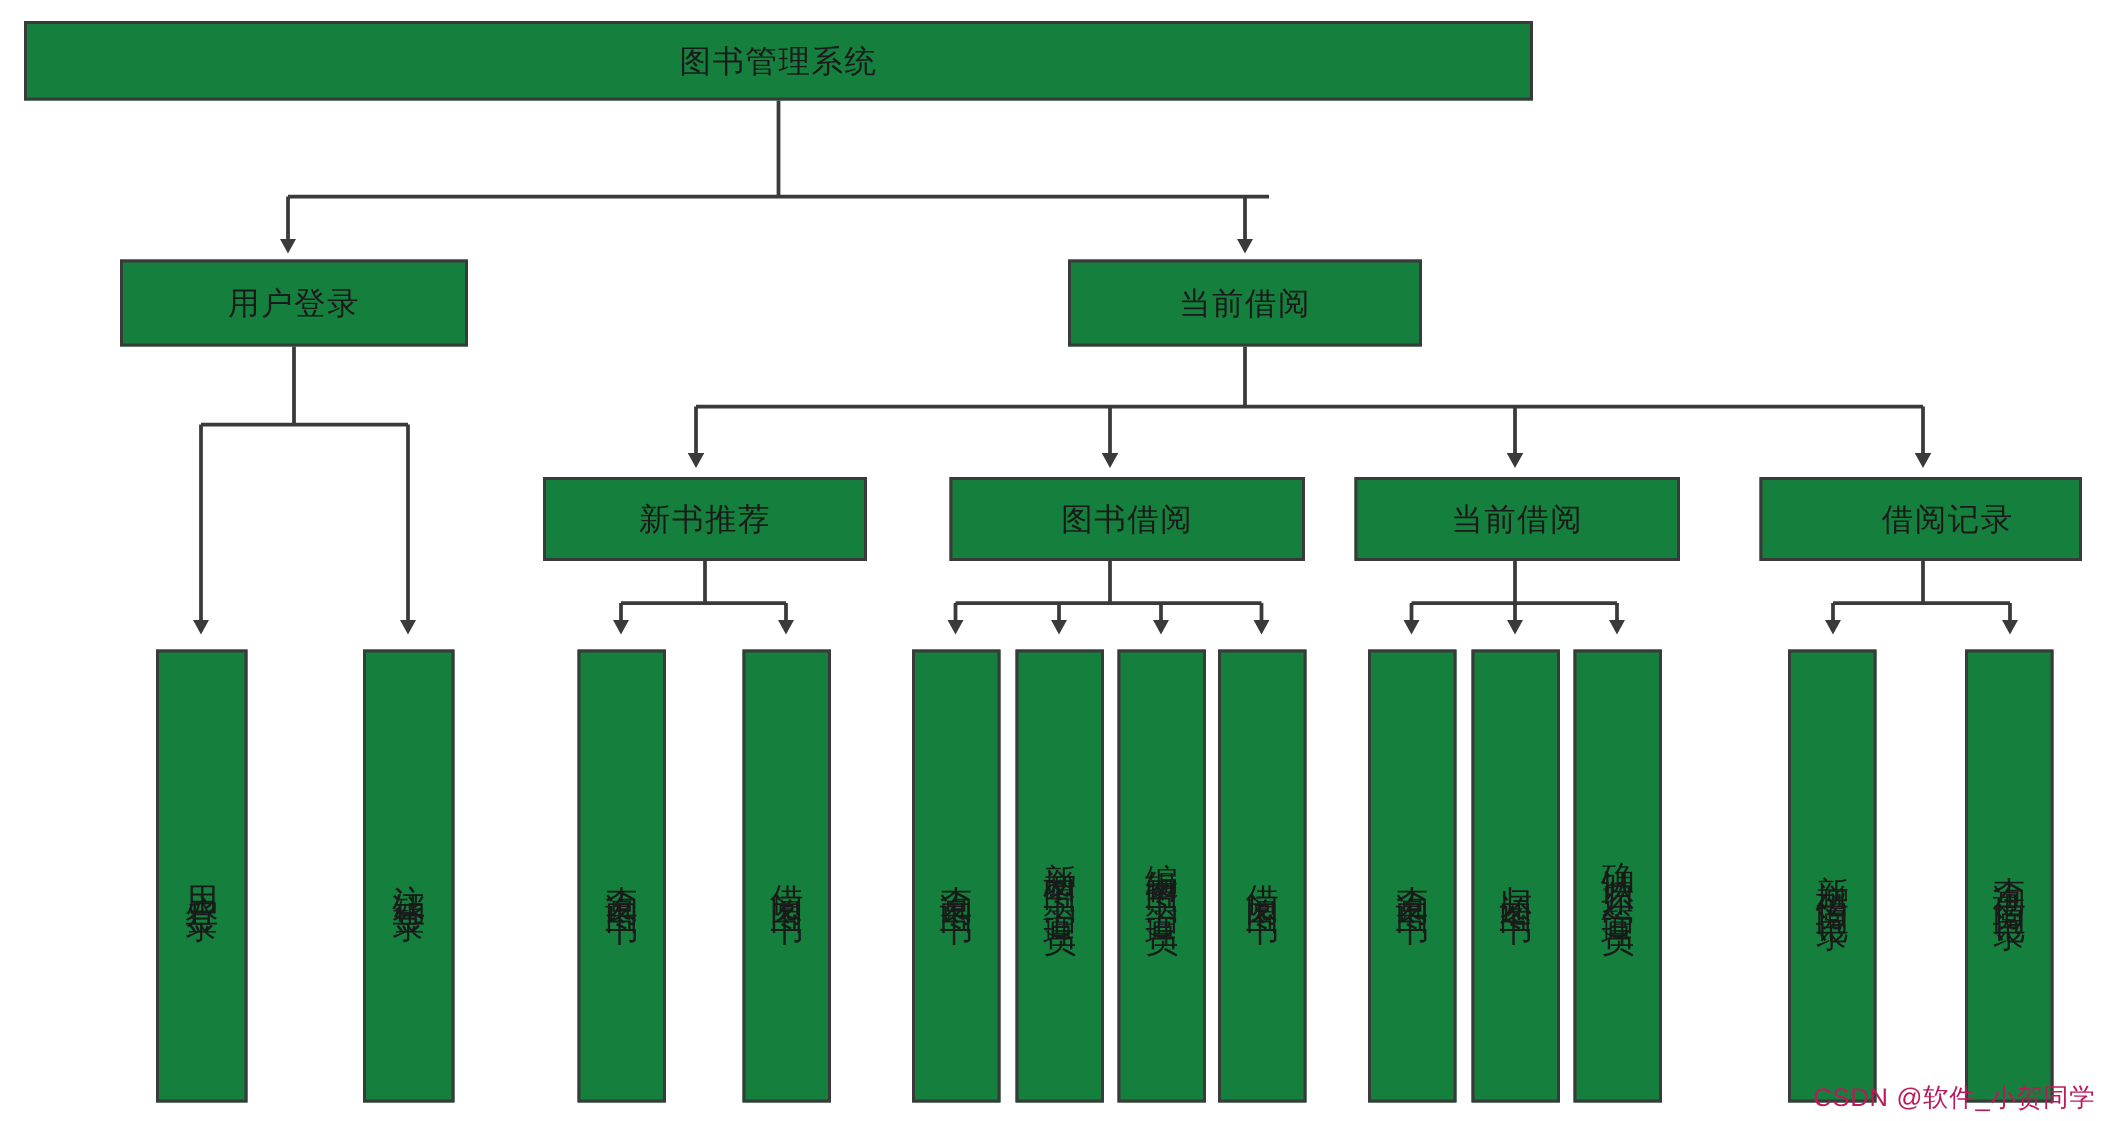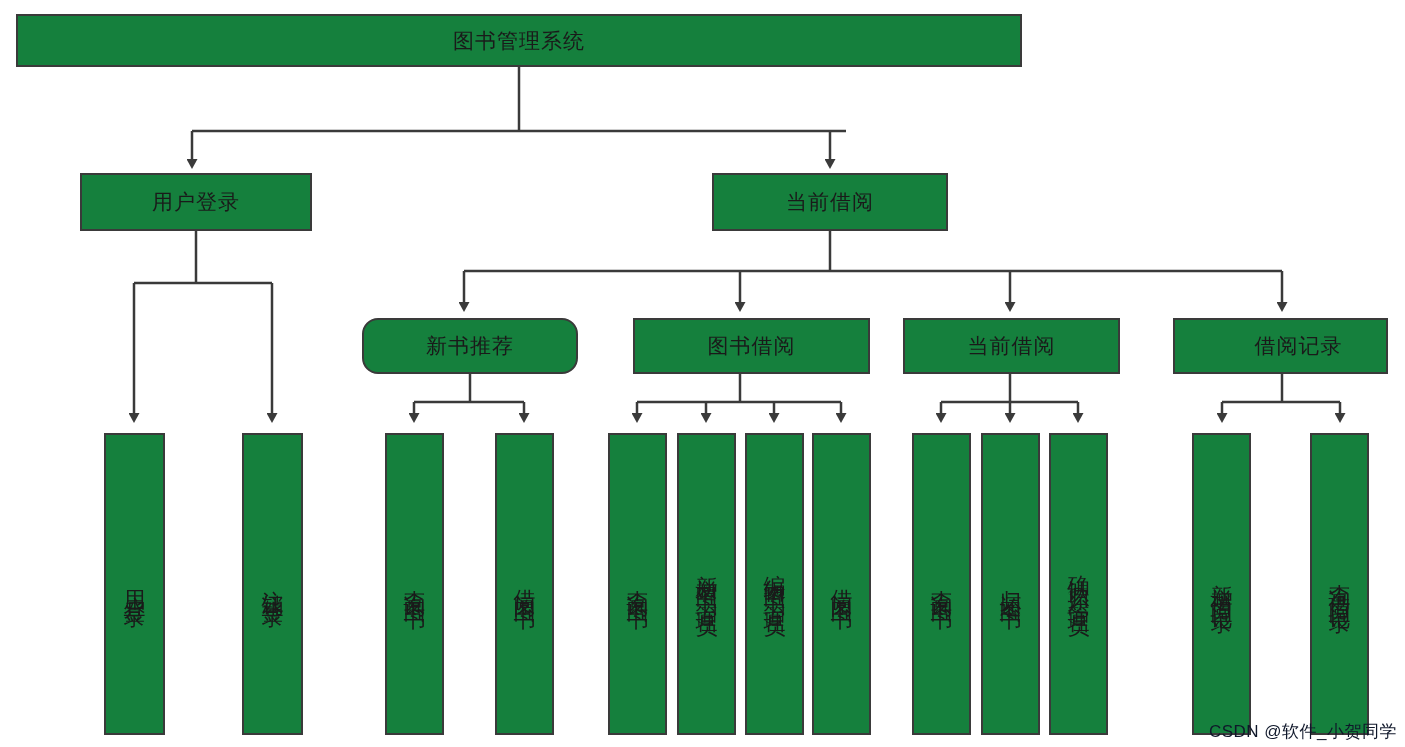--- a/index.html
+++ b/index.html
@@ -29,21 +29,21 @@
   .node.vert .vlabel{
     writing-mode:vertical-rl;
     text-orientation:upright;
     white-space:nowrap;
   }
   #edges{position:absolute;left:0;top:0;width:1405px;height:747px;pointer-events:none;}
   .watermark{
     position:absolute;
     right:8px;bottom:4px;
     font-size:17px;
-    color:#0f172a;
+    color:#be185d;
     letter-spacing:0.5px;
     white-space:nowrap;
   }
 </style>
 </head>
 <body>
 
 <div id="diagram">
 
   <svg id="edges" viewBox="0 0 1405 747" width="1405" height="747">
@@ -100,21 +100,21 @@
     <span>图书管理系统</span>
   </div>
 
   <div class="node horiz" style="left:80px;top:173px;width:232px;height:58px;">
     <span>用户登录</span>
   </div>
   <div class="node horiz" style="left:712px;top:173px;width:236px;height:58px;">
     <span>当前借阅</span>
   </div>
 
-  <div class="node horiz" style="left:362px;top:318px;width:216px;height:56px;border-radius:16px;">
+  <div class="node horiz" style="left:362px;top:318px;width:216px;height:56px;">
     <span>新书推荐</span>
   </div>
   <div class="node horiz" style="left:633px;top:318px;width:237px;height:56px;">
     <span>图书借阅</span>
   </div>
   <div class="node horiz" style="left:903px;top:318px;width:217px;height:56px;">
     <span>当前借阅</span>
   </div>
   <div class="node horiz" style="left:1173px;top:318px;width:215px;height:56px;padding-left:36px;">
     <span>借阅记录</span>

